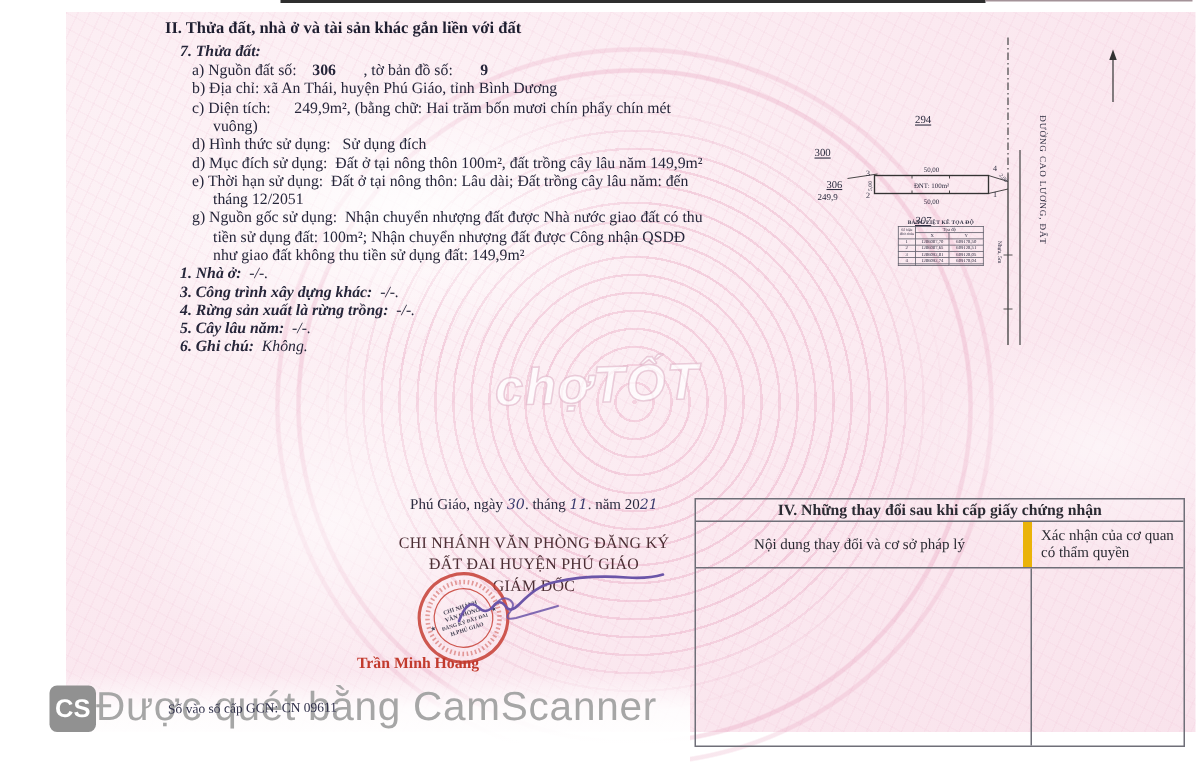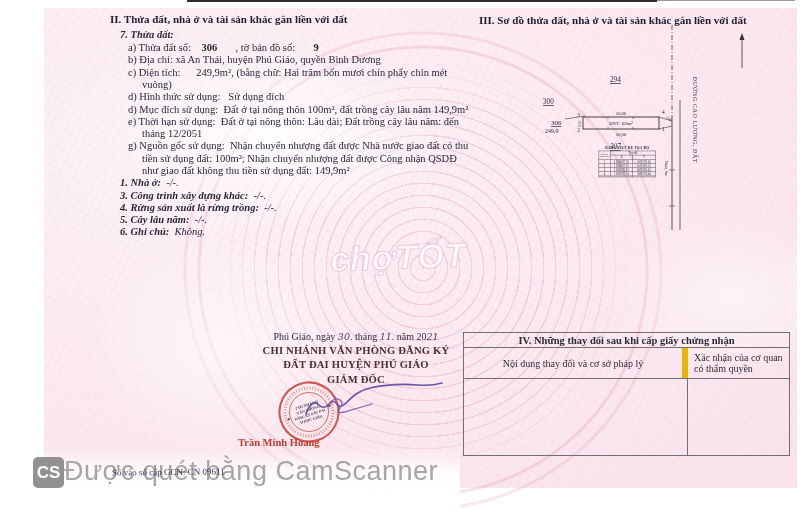--- a/index.html
+++ b/index.html
@@ -52,38 +52,38 @@
 
   .coord-box { position:absolute; left:596px; top:146px; width:120px; transform:scale(0.52);
                transform-origin:top left; color:#2b2b3e; font-family:"Liberation Serif", serif; }
   .coord-box .cap { font-size:7px; font-weight:bold; text-align:center; margin-bottom:1px; letter-spacing:0.3px; }
   .coord-box table { border-collapse:collapse; width:110px; margin:0 auto; }
   .coord-box th, .coord-box td { border:1px solid #5a5a66; font-size:6px; text-align:center;
                padding:0.5px 1px; font-weight:normal; }
   .coord-box th.small { font-size:4.8px; }
 
   
-  .sec4 { position:absolute; left:463px; top:332px; width:327px; height:124px;
+  .sec4 { position:absolute; left:463px; top:332px; width:327px; height:166px;
           border:1px solid #6f6f78; color:#2b2b33; display:flex; flex-direction:column; }
   .sec4 .t { height:15px; border-bottom:1px solid #6f6f78; text-align:center;
              font-weight:bold; font-size:10.5px; line-height:15px; }
   .sec4 .hdr { display:flex; height:31px; border-bottom:1px solid #6f6f78; }
   .sec4 .hdr .c1 { width:224px; border-right:6px solid #eab308; display:flex;
                    align-items:center; justify-content:center; font-size:10px; }
   .sec4 .hdr .c2 { flex:1; display:flex; align-items:center; justify-content:center;
                    text-align:left; font-size:10px; line-height:1.15; padding:0 6px; }
   .sec4 .bd { display:flex; flex:1; }
   .sec4 .bd .c1 { width:224px; border-right:1px solid #6f6f78; }
   .sec4 .bd .c2 { flex:1; }
 
   
   .sign { position:absolute; left:238px; top:331px; width:236px; text-align:center; color:#2a2a3e; }
-  .sign .date { font-size:10px; margin-bottom:2px; }
+  .sign .date { font-size:10px; margin-bottom:14px; }
   .sign .date .hand { font-family:"DejaVu Serif", serif; font-style:italic; color:#3c3c6e; font-size:9.5px; }
-  .sign .office { font-weight:bold; font-size:10.6px; line-height:1.35; color:#4c2e34; letter-spacing:0.2px; }
+  .sign .office { font-weight:normal; font-size:10.6px; line-height:1.35; color:#4c2e34; letter-spacing:0.2px; }
   .signer { position:absolute; left:238px; top:437px; width:236px; text-align:left;
             color:#c23b2e; font-weight:bold; font-size:10.5px; }
   .seal { position:absolute; left:270px; top:380px; width:80px; height:66px; }
   .signature { position:absolute; left:298px; top:376px; width:152px; height:52px; }
 
   
   .wm { position:absolute; left:330px; top:238px; font-family:"Liberation Sans", sans-serif;
         font-weight:bold; font-style:italic; font-size:34px; letter-spacing:1px;
         color:rgba(255,255,255,0.72); -webkit-text-stroke:1px rgba(216,163,188,0.5);
         transform:rotate(-2deg); }
@@ -114,26 +114,26 @@
   <div class="white-fade"></div>
   <div class="top-line"></div>
   <div class="top-line2"></div>
 
   <div class="wm">chợTỐT</div>
 
   <div class="sec2">
     <div class="h">II. Thửa đất, nhà ở và tài sản khác gắn liền với đất</div>
     <div class="sub">7. Thửa đất:</div>
     <div class="ln">
-      <span>a) Thửa đất số:</span>&nbsp;&nbsp;&nbsp;
+      <span>a) Nguồn đất số:</span>&nbsp;&nbsp;&nbsp;
       <span class="b">306</span>&nbsp;&nbsp;&nbsp;&nbsp;&nbsp;&nbsp;
       <span>, tờ bản đồ số:</span>&nbsp;&nbsp;&nbsp;&nbsp;&nbsp;&nbsp;
       <span class="b">9</span>
     </div>
-    <div class="ln">b) Địa chỉ:  xã An Thái, huyện Phú Giáo, quyền Bình Dương</div>
+    <div class="ln">b) Địa chỉ:  xã An Thái, huyện Phú Giáo, tỉnh Bình Dương</div>
     <div class="ln">
       <span>c) Diện tích:</span>&nbsp;&nbsp;&nbsp;&nbsp;&nbsp;
       <span>249,9m², (bằng chữ: Hai trăm bốn mươi chín phẩy chín mét vuông)</span>
     </div>
     <div class="ln">
       <span>d) Hình thức sử dụng:</span>&nbsp;&nbsp;
       <span>Sử dụng đích</span>
     </div>
     <div class="ln">
       <span>d) Mục đích sử dụng:</span>&nbsp;
@@ -162,21 +162,20 @@
     <div class="num">
       <span class="lbl">5. Cây lâu năm:</span>&nbsp;
       <span class="val">-/-.</span>
     </div>
     <div class="num">
       <span class="lbl">6. Ghi chú:</span>&nbsp;
       <span class="val">Không.</span>
     </div>
   </div>
 
-  <div class="sec3-title">III. Sơ đồ thửa đất, nhà ở và tài sản khác gắn liền với đất</div>
 
   <svg class="diagram" viewBox="0 0 230 215">
 
     <g>
       <line x1="217" y1="18" x2="217" y2="48" stroke="#333" stroke-width="0.8"></line>
       <polygon points="214.5,20 217,13 219.5,20" fill="#333"></polygon>
     </g>
 
     <line x1="147" y1="5" x2="147" y2="96" stroke="#444" stroke-width="0.8" stroke-dasharray="5 2 1 2"></line>
     <line x1="147" y1="96" x2="147" y2="210" stroke="#444" stroke-width="0.9"></line>

